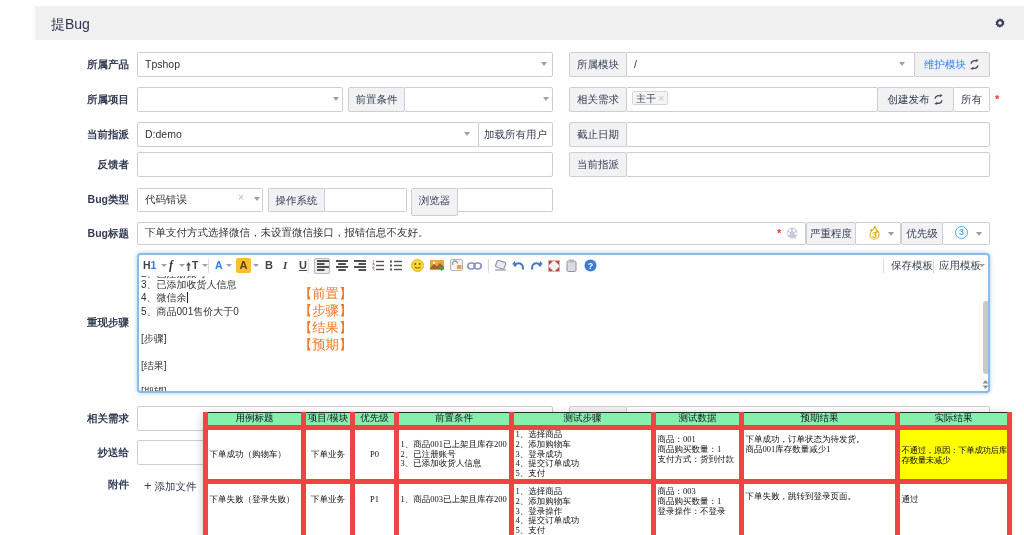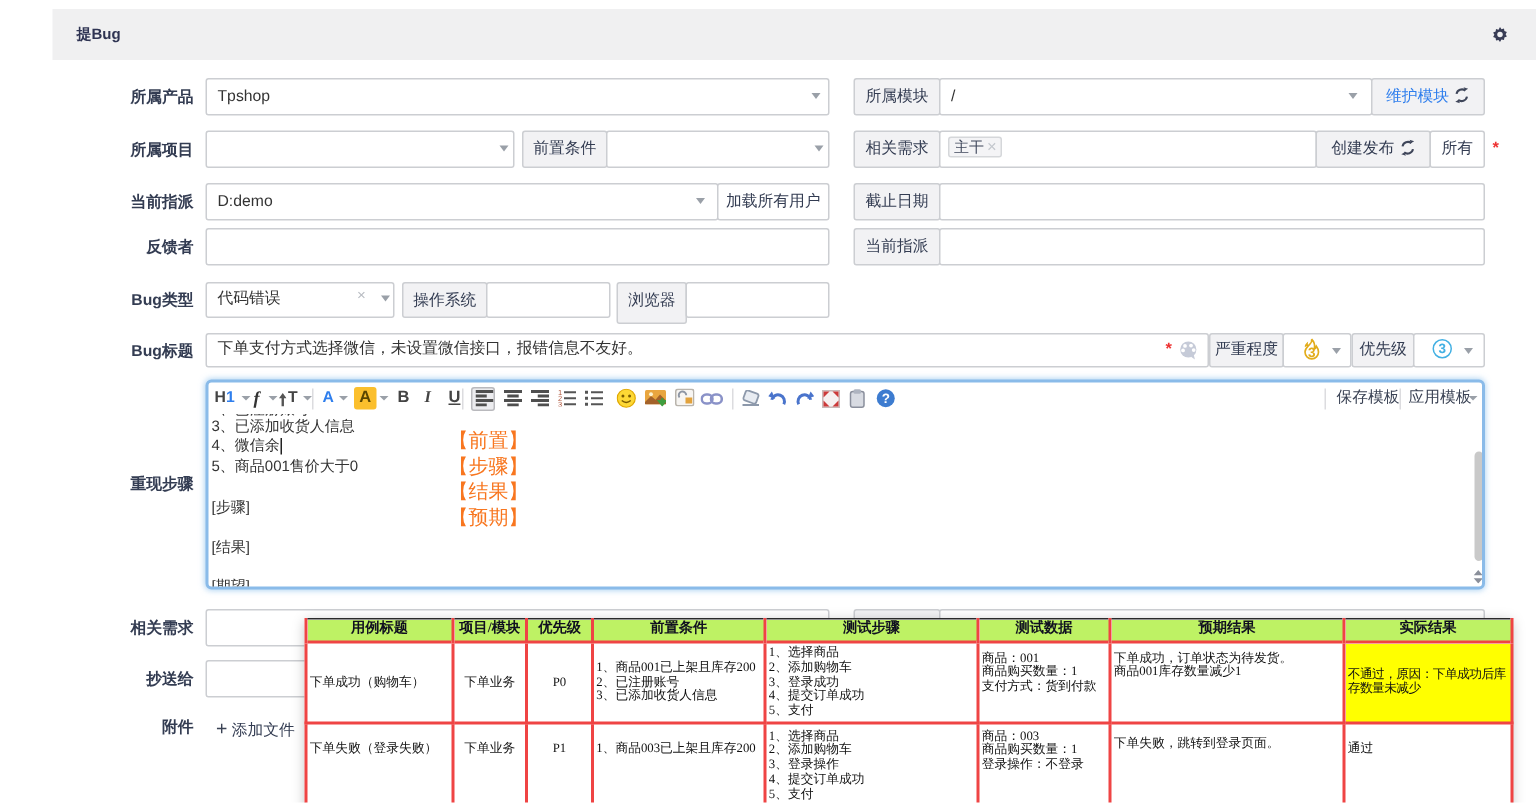--- a/index.html
+++ b/index.html
@@ -1,21 +1,21 @@
 <!DOCTYPE html>
 <html><head>
 <meta charset="utf-8">
 <style>
 * { margin:0; padding:0; box-sizing:border-box; }
 html,body { width:1024px; height:535px; background:#fff; overflow:hidden;
   font-family:"Liberation Sans", sans-serif; }
 .abs { position:absolute; }
 #page { position:relative; width:1024px; height:535px; }
 .hdr { left:35px; top:6px; width:989px; height:34px; background:#f0f0f1; }
-.title { left:51px; top:16px; font-size:10px; font-weight:bold; color:#2f3453; }
+.title { left:51px; top:16px; font-size:14px; font-weight:normal; color:#2f3453; }
 .lbl { font-size:10.5px; font-weight:600; color:#333c52; text-align:right; width:95px; left:34px; }
 .inp { border:1px solid #ccced2; border-radius:2px; background:#fff; }
 .addon { background:#f2f2f4; border:1px solid #ccced2; border-radius:2px; color:#333c52;
   font-size:10.5px; text-align:center; line-height:23px; }
 .itext { font-size:10.5px; color:#333; line-height:23px; padding-left:8px; }
 .caret { position:absolute; width:0; height:0; border-left:3.5px solid transparent;
   border-right:3.5px solid transparent; border-top:4px solid #9aa0a8; }
 .xmark { position:absolute; color:#b8bcc2; font-size:10px; }
 .blue { color:#2e7eed; }
 .req { color:#e33; font-size:11px; font-weight:bold; }
@@ -30,23 +30,23 @@
 .tsep { position:absolute; top:4px; width:1px; height:14px; background:#dcdcdf; }
 #econtent { position:absolute; left:139px; top:276px; width:849px; height:115px; overflow:hidden;
   font-size:10px; color:#333; }
 .eline { position:absolute; left:2px; white-space:nowrap; line-height:13.5px; }
 .oline { position:absolute; left:160px; color:#f8761f; font-size:13.3px; white-space:nowrap; }
 
 #tbl { left:203px; top:412px; width:805px; background:#fff;
   box-shadow:0 2px 8px rgba(0,0,0,.25); }
 table { border-collapse:collapse; table-layout:fixed; width:804px;
   font-family:"Liberation Serif", serif; font-size:8.5px; color:#111; }
-td,th { border:2px solid #ef4444; padding:0 1.5px; vertical-align:middle; line-height:9.8px;
+td,th { border:5px solid #ef4444; padding:0 1.5px; vertical-align:middle; line-height:9.8px;
   overflow:hidden; white-space:nowrap; }
-th { background:#bef264; font-size:9.5px; font-weight:bold; height:15px; color:#101020; border-top:1.5px solid #2a2a2a; border-bottom:1.2px solid #2a2a2a; }
+th { background:#86efac; font-size:9.5px; font-weight:normal; height:15px; color:#101020; border-top:1.5px solid #2a2a2a; border-bottom:1.2px solid #2a2a2a; }
 .cL { text-align:left; } .cC { text-align:center; }
 .wrap { white-space:normal; }
 </style>
 </head>
 <body>
 <div id="page">
   <div class="abs hdr"></div>
   <div class="abs title">提Bug</div>
   <svg class="abs" style="left:995px;top:18px" width="10" height="10" viewBox="0 0 12 12">
     <path fill="#383c55" d="M6 0l1.2 1.7 2-.5.3 2 2 .8-1 1.8 1 1.8-2 .8-.3 2-2-.5L6 12l-1.2-1.7-2 .5-.3-2-2-.8 1-1.8-1-1.8 2-.8.3-2 2 .5z"></path>

